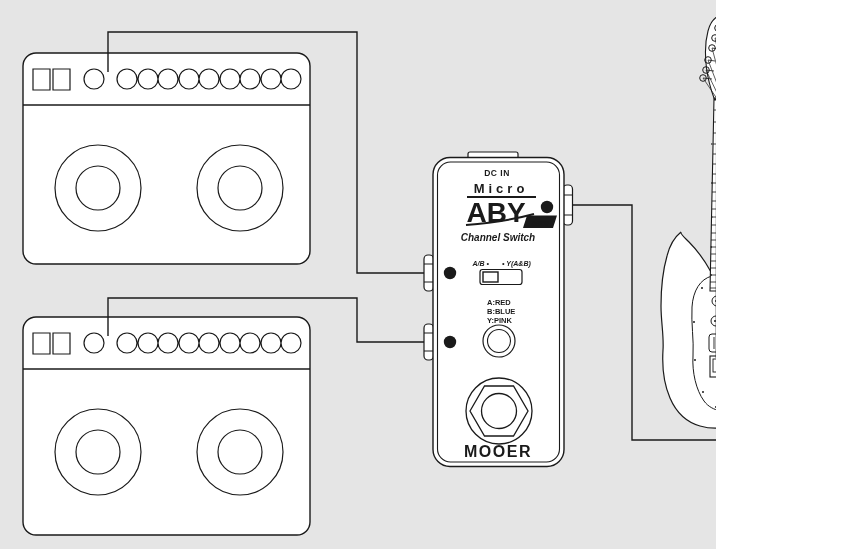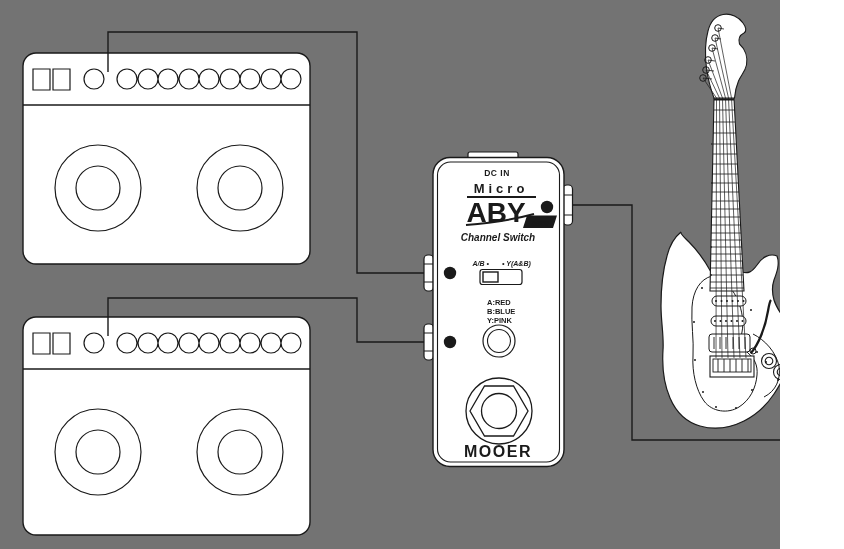--- a/index.html
+++ b/index.html
@@ -1,16 +1,16 @@
 <!DOCTYPE html>
 <html><head>
 <meta charset="utf-8">
 <style>
   html,body{margin:0;padding:0;background:#fff;}
-  .stage{width:780px;height:549px;background:#737373;position:relative;overflow:hidden;}
+  .stage{width:716px;height:549px;background:#e5e5e5;position:relative;overflow:hidden;}
   svg{display:block;}
   text{font-family:"Liberation Sans","DejaVu Sans",sans-serif;fill:#1a1a1a;}
   .t-bold{font-weight:bold;}
   .t-heavy{font-weight:900;}
   .t-ital{font-style:italic;}
   .ln{stroke:#1a1a1a;fill:none;}
   .fw{fill:#ffffff;stroke:#1a1a1a;}
   .fb{fill:#1a1a1a;stroke:none;}
 </style>
 </head>

